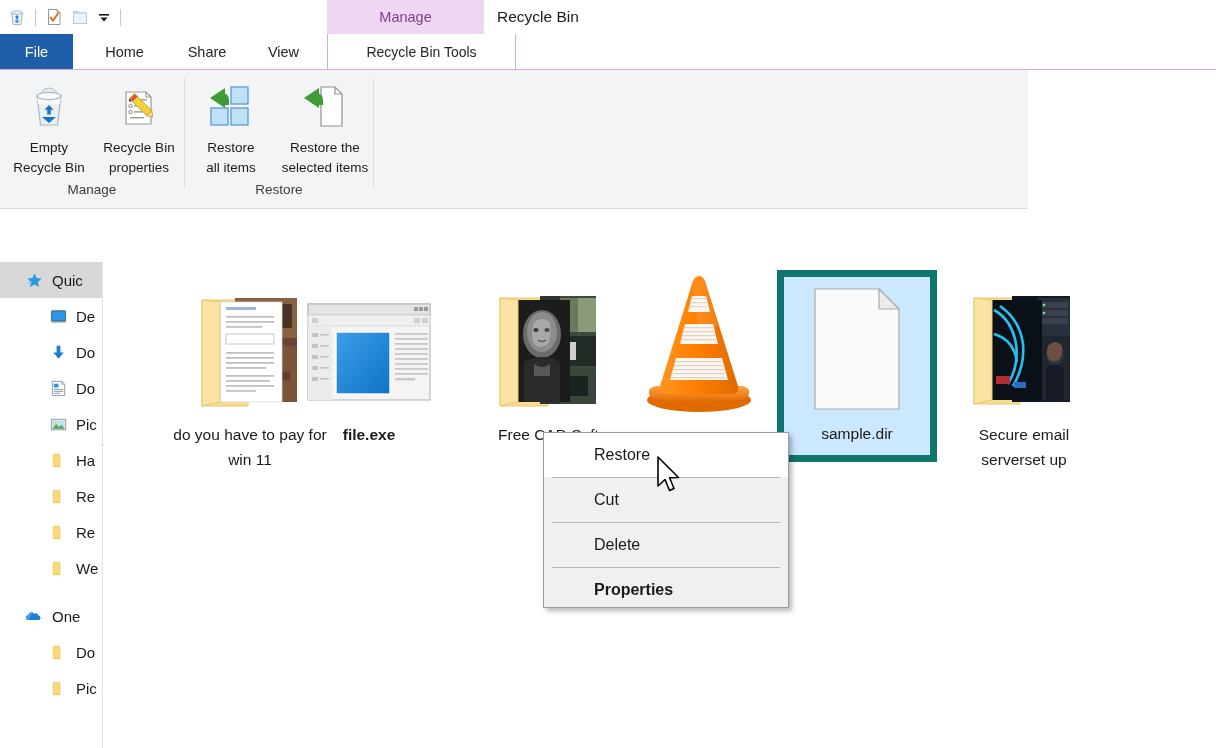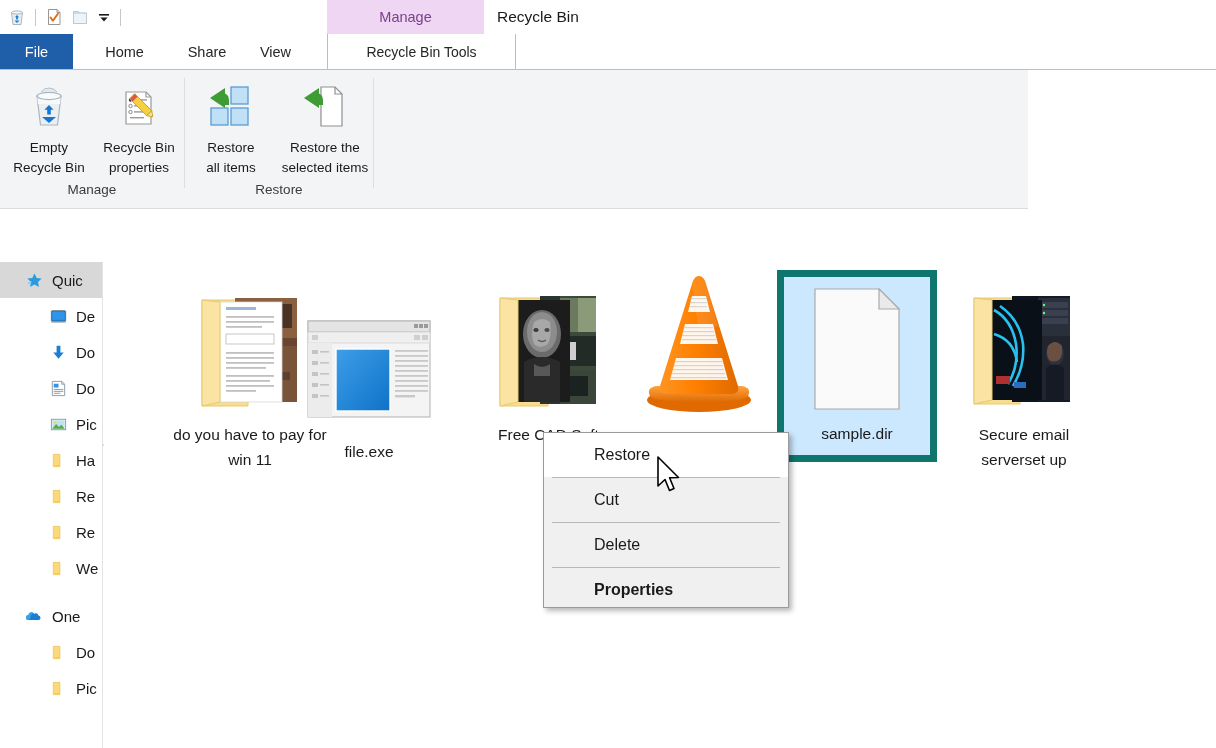--- a/index.html
+++ b/index.html
@@ -44,21 +44,21 @@
     display:flex; align-items:center; justify-content:center;
     font-size:14.5px;
   }
   .tab {
     position:absolute; top:0; height:36px;
     display:flex; align-items:center; justify-content:center;
     font-size:14.5px; color:#262626;
   }
   .tab-home  { left:83px;  width:83px; }
   .tab-share { left:166px; width:82px; }
-  .tab-view  { left:236px; width:79px; }
+  .tab-view  { left:244px; width:79px; }
   .tab-ctx {
     position:absolute; left:327px; top:0; width:189px; height:36px;
     display:flex; align-items:center; justify-content:center;
     font-size:14px; color:#262626;
     background:#ffffff;
     border-left:1px solid #d9a8e0;
     border-right:1px solid #d9a8e0;
   }
   .tabstrip-underline {
     position:absolute; left:0; top:69px; width:1216px; height:1px; background:#d9a8e0;
@@ -488,21 +488,21 @@
             <rect x="46" y="104" width="44" height="1.8" fill="#c0c0c0"></rect>
             <rect x="46" y="109" width="48" height="1.8" fill="#c0c0c0"></rect>
             <rect x="46" y="114" width="30" height="1.8" fill="#c0c0c0"></rect>
           </g>
           <path d="M22 24 l18 2 v100 l-18 4 z" fill="#fbe3a3" stroke="#e8c96f" stroke-width="1"></path>
         </svg>
       </div>
       <div class="tile-lbl">do you have to pay for win 11</div>
     </div>
 
-    <div class="tile" style="left:185px; top:25px;">
+    <div class="tile" style="left:185px; top:8px;font-weight:bold;">
       <div class="tile-ico">
         <svg width="130" height="130" viewBox="0 0 130 130">
           <rect x="4" y="18" width="122" height="96" fill="#f4f4f4" stroke="#bcbcbc" stroke-width="1.2"></rect>
           <rect x="4" y="18" width="122" height="11" fill="#e4e4e4" stroke="#bcbcbc" stroke-width="1.2"></rect>
           <rect x="110" y="21" width="4" height="4" fill="#9a9a9a"></rect>
           <rect x="115" y="21" width="4" height="4" fill="#9a9a9a"></rect>
           <rect x="120" y="21" width="4" height="4" fill="#9a9a9a"></rect>
           <rect x="4" y="29" width="122" height="11" fill="#efefef" stroke="#d4d4d4" stroke-width="0.8"></rect>
           <rect x="8" y="32" width="6" height="5" fill="#cfcfcf"></rect>
           <rect x="110" y="32" width="6" height="5" fill="#cfcfcf"></rect>

